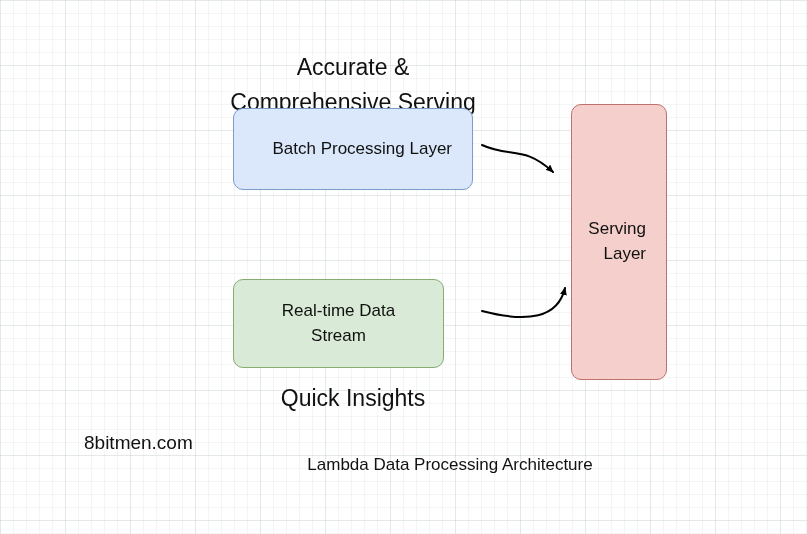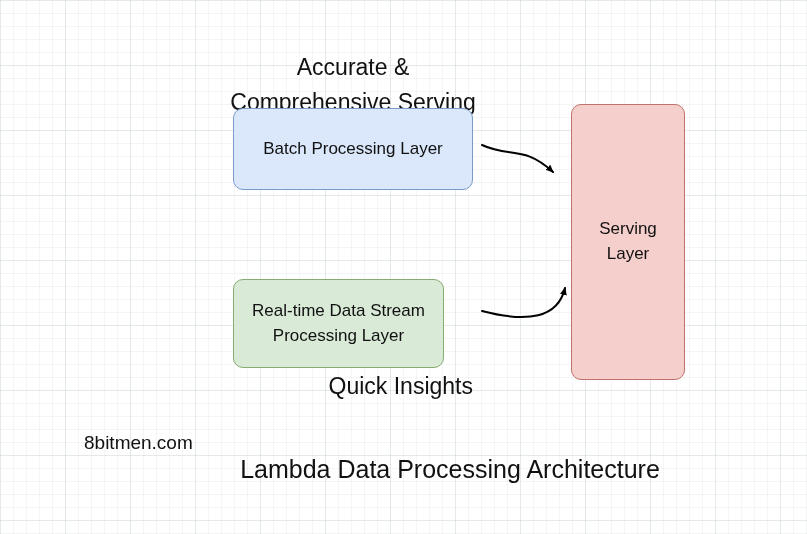--- a/index.html
+++ b/index.html
@@ -24,57 +24,57 @@
     background-size: 65px 65px, 65px 65px, 13px 13px, 13px 13px;
     color: #111111;
   }
 
   .node {
     position: absolute;
     border: 1.6px solid #888;
     border-radius: 10px;
     display: flex;
     flex-direction: column;
-    align-items: center;
+    align-items: flex-end;
     justify-content: center;
     text-align: center;
     font-size: 17px;
     line-height: 1.45;
     box-sizing: border-box;
-    padding: 4px 8px;
+    padding: 4px 20px;
   }
 
   .node-batch    { left: 233px; top: 108px; width: 240px; height: 82px; }
   .node-realtime { left: 233px; top: 279px; width: 211px; height: 89px; }
-  .node-serving  { left: 571px; top: 104px; width: 114px; height: 276px; }
+  .node-serving  { left: 571px; top: 104px; width: 96px; height: 276px; }
 
   .annotation {
     position: absolute;
     text-align: center;
     font-size: 23px;
     line-height: 1.5;
     white-space: nowrap;
   }
   .annotation-top   { left: 203px; top: 50px;  width: 300px; }
-  .annotation-quick { left: 233px; top: 369px; width: 240px; text-align: right; }
+  .annotation-quick { left: 233px; top: 381px; width: 240px; }
 
   .watermark {
     position: absolute;
     left: 84px;
     top: 432px;
     font-size: 19px;
   }
 
   .diagram-title {
     position: absolute;
     left: 180px;
     top: 455px;
     width: 540px;
     text-align: center;
-    font-size: 25px;
+    font-size: 17px;
   }
 
   svg.arrows {
     position: absolute;
     left: 0;
     top: 0;
     width: 807px;
     height: 534px;
     pointer-events: none;
   }
@@ -94,21 +94,20 @@
     <div>Accurate &amp;</div>
     <div>Comprehensive Serving</div>
   </div>
 
   <div class="node node-batch" style="background: rgb(219, 232, 251); border-color: rgb(123, 155, 200);">
     <div>Batch Processing Layer</div>
   </div>
 
   <div class="node node-realtime" style="background: rgb(217, 234, 215); border-color: rgb(135, 171, 113);">
     <div>Real-time Data Stream</div>
-    <div>Processing Layer</div>
   </div>
 
   <div class="node node-serving" style="background: rgb(245, 207, 204); border-color: rgb(192, 113, 108);">
     <div>Serving</div>
     <div>Layer</div>
   </div>
 
   <div class="annotation annotation-quick">Quick Insights</div>
 
   <svg class="arrows" viewBox="0 0 807 534">

